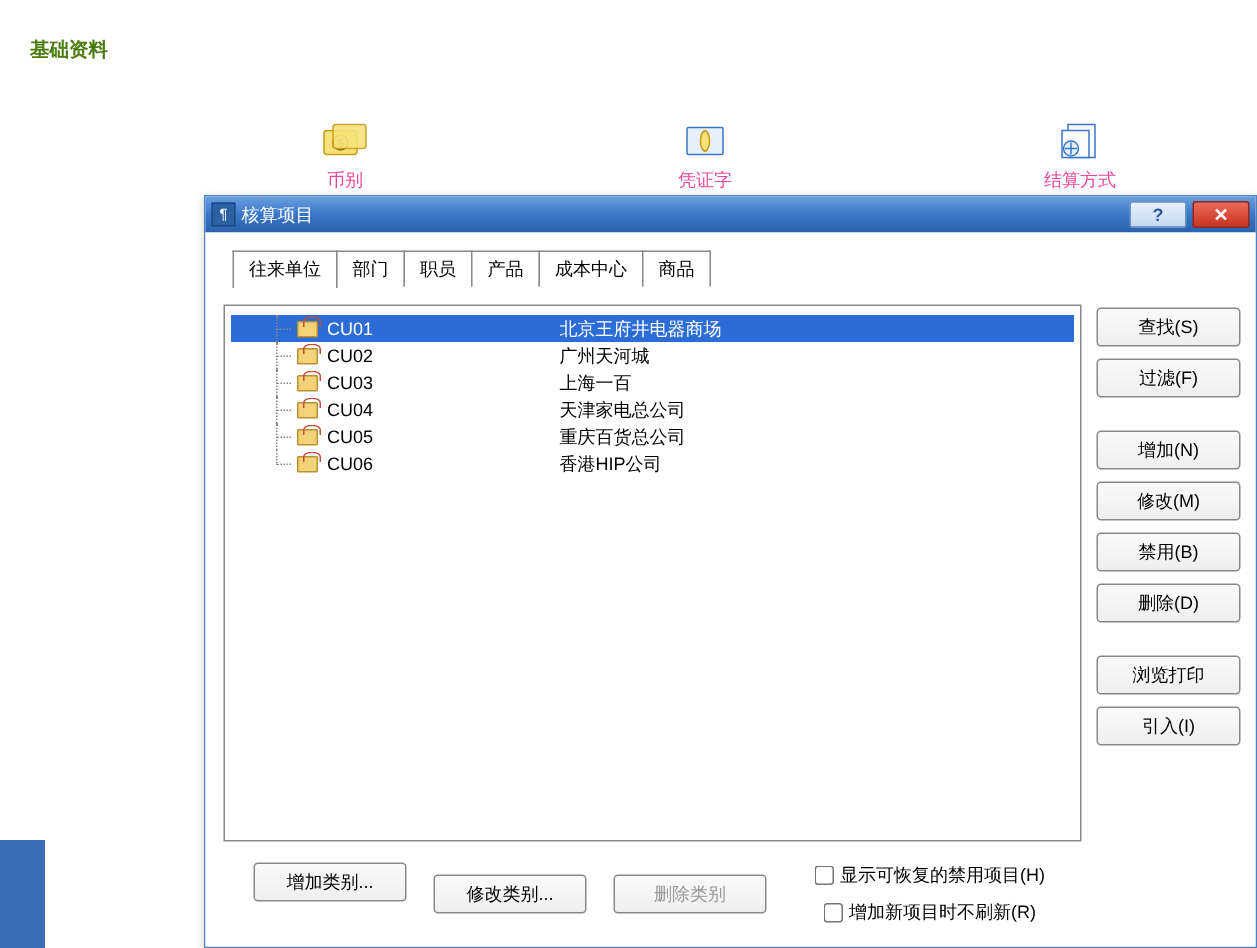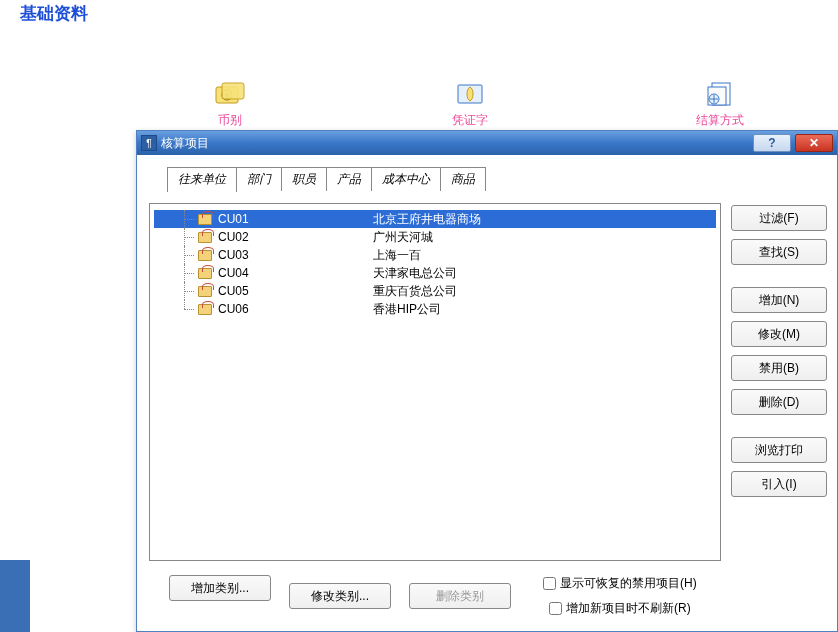--- a/index.html
+++ b/index.html
@@ -8,25 +8,25 @@
     font-family: "SimSun", "宋体", Arial, sans-serif;
     font-size: 12px;
     background: #ffffff;
     width: 838px;
     height: 632px;
     position: relative;
     overflow: hidden;
   }
   .page-title {
     position: absolute;
-    top: 2px;
+    top: 24px;
     left: 20px;
-    color: #1d4ed8;
+    color: #4d7c0f;
     font-weight: bold;
-    font-size: 17px;
+    font-size: 13px;
   }
   .bg-icons {
     position: absolute;
     top: 80px;
     left: 0;
     right: 0;
   }
   .bg-icon {
     position: absolute;
     text-align: center;
@@ -130,22 +130,21 @@
     width: 106px;
     padding: 50px 10px 10px 0;
     display: flex;
     flex-direction: column;
   }
   
   .tabs {
     display: flex;
     position: relative;
     z-index: 2;
-    margin-left: 18px;
-    font-style: italic;
+    margin-left: 6px;
   }
   .tab {
     border: 1px solid #888;
     border-bottom: none;
     background: #ffffff;
     padding: 3px 10px 3px 10px;
     margin-right: -1px;
     cursor: default;
     position: relative;
   }
@@ -352,22 +351,22 @@
           </label>
           <label class="check">
             <input type="checkbox" style="">
             <span>增加新项目时不刷新(R)</span>
           </label>
         </div>
       </div>
     </div>
 
     <div class="side-buttons">
+      <div class="btn">查找(S)</div>
       <div class="btn">过滤(F)</div>
-      <div class="btn">查找(S)</div>
       <div class="btn btn-group-gap">增加(N)</div>
       <div class="btn">修改(M)</div>
       <div class="btn">禁用(B)</div>
       <div class="btn">删除(D)</div>
       <div class="btn btn-group-gap">浏览打印</div>
       <div class="btn">引入(I)</div>
     </div>
   </div>
 </div>
 

